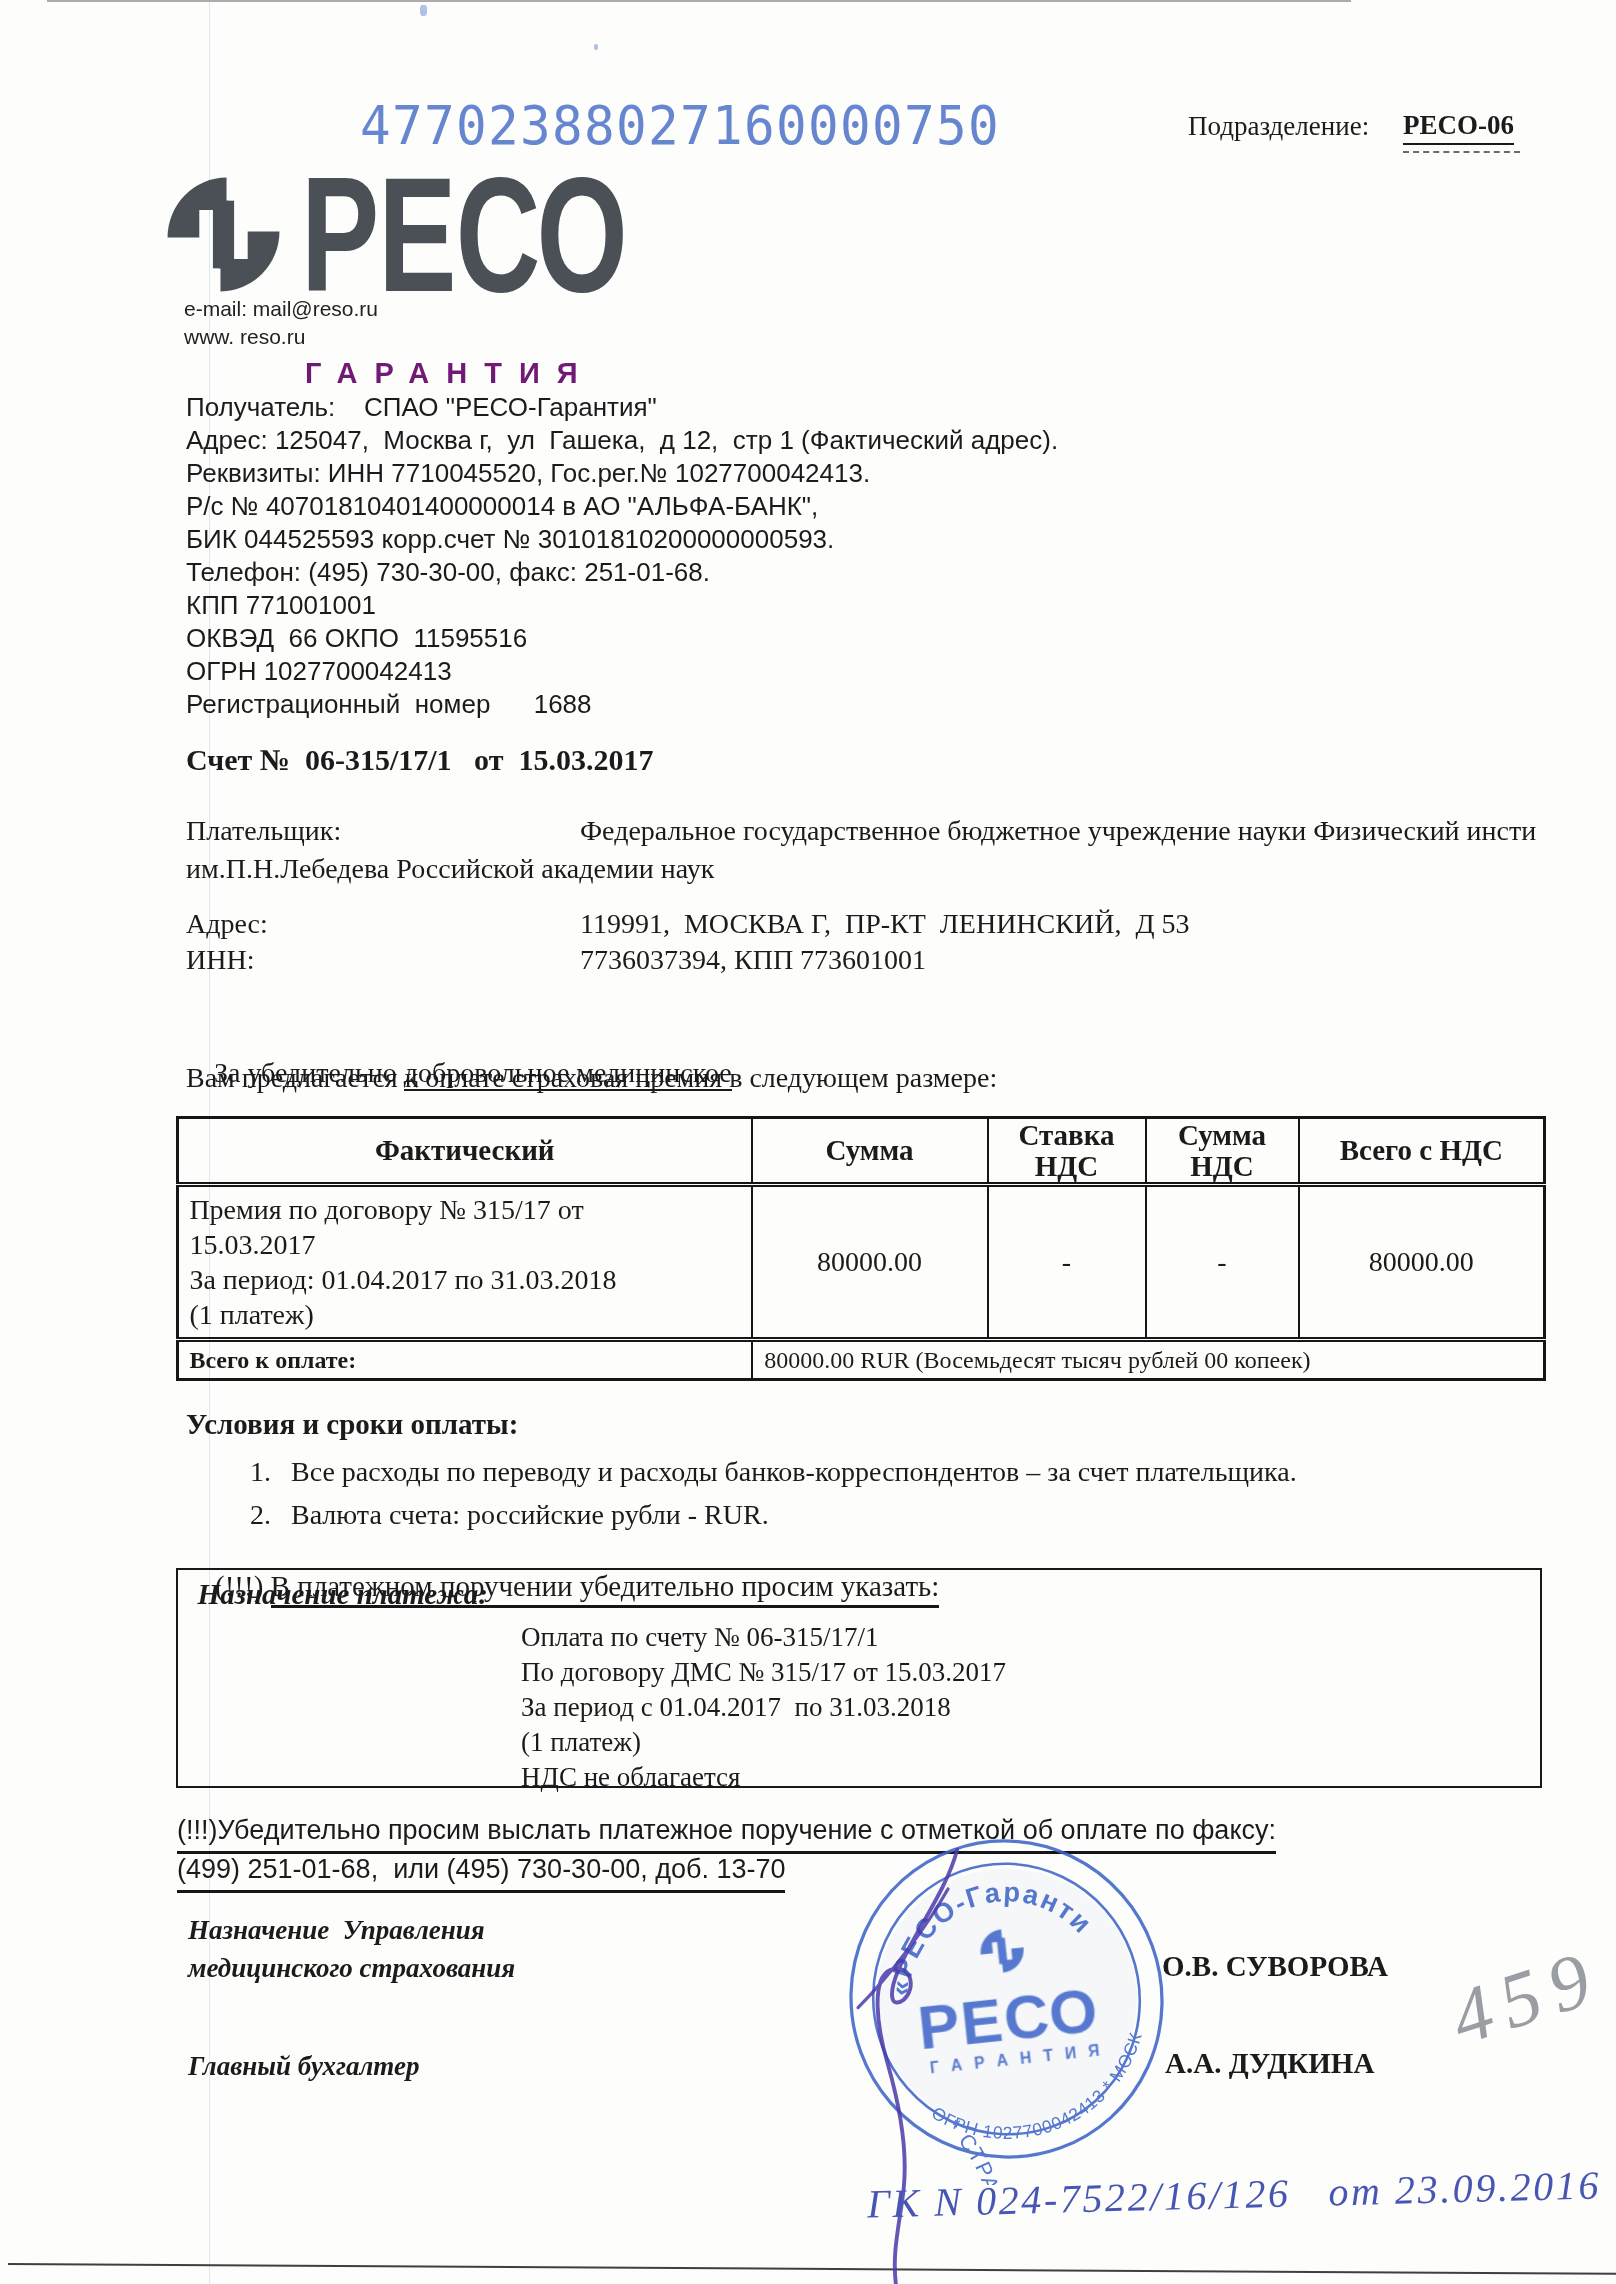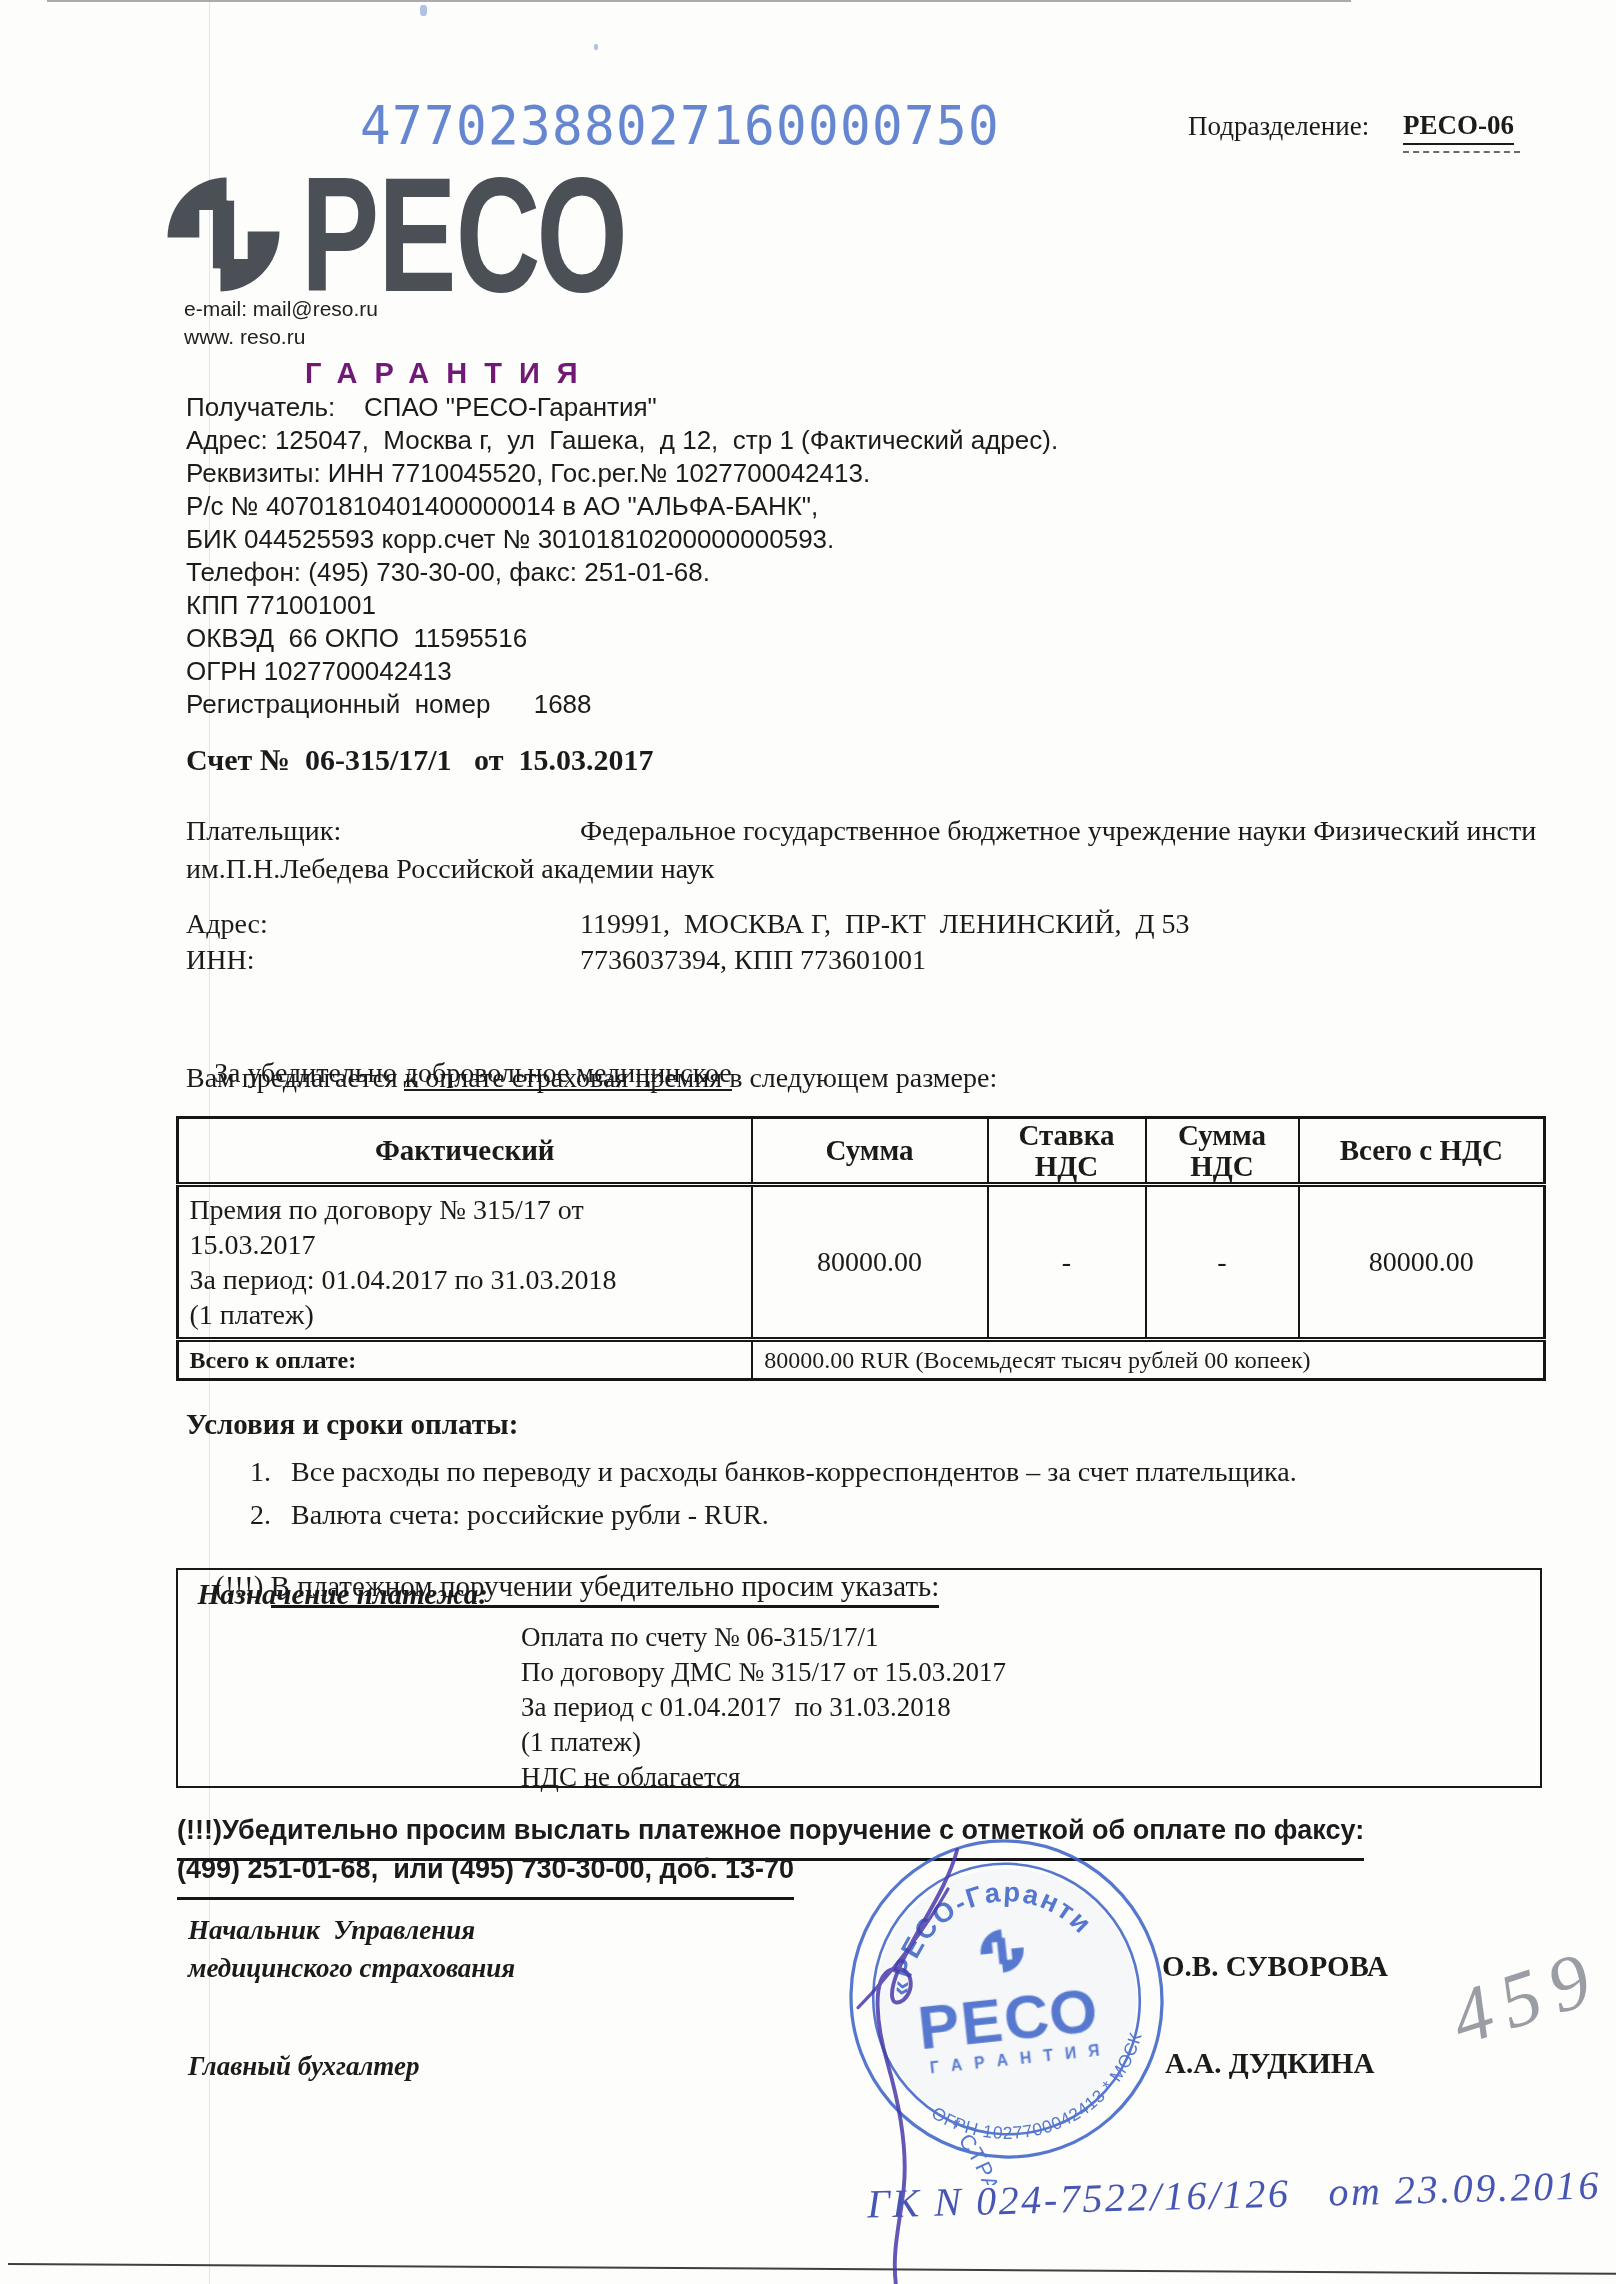--- a/index.html
+++ b/index.html
@@ -51,22 +51,22 @@
   .terms-title{font-size:29px;font-weight:bold;}
   .term-num{font-size:28px;}
   .term-text{font-size:28px;white-space:pre;}
   .note-line{font-size:29px;font-weight:normal;white-space:pre;}
   .note-underline{border-bottom:3.3px solid #161616;padding-bottom:2.6px;}
   
   .purpose-box{border:2.6px solid #181818;}
   .purpose-title{font-size:29px;font-weight:bold;font-style:italic;}
   .purpose-line{font-size:27px;line-height:35px;white-space:pre;}
   
-  .fax-line{font-family:"Liberation Sans",sans-serif;font-size:27px;font-weight:bold;white-space:pre;
-            border-bottom:3.9px solid #161616;padding-bottom:12px;display:inline-block;}
+  .fax-line{font-family:"Liberation Sans",sans-serif;font-size:27px;font-weight:normal;white-space:pre;
+            border-bottom:3.9px solid #161616;padding-bottom:5px;display:inline-block;}
   
   .role-line{font-size:27px;font-weight:bold;font-style:italic;white-space:pre;}
   .sig-name{font-size:29px;font-weight:bold;white-space:pre;}
   
   .pencil-number{font-size:78px;font-style:italic;color:#9a9da3;letter-spacing:11.7px;
                  transform:rotate(-18deg);font-weight:normal;}
   .hand-note{font-size:40px;font-style:italic;color:#4756b2;letter-spacing:2.6px;white-space:pre;
              transform:rotate(-1.5deg);}
   svg text{font-family:"Liberation Sans",sans-serif;}
 </style>
@@ -209,21 +209,21 @@
     </div>
   </div>
 
   <div class="abs" style="left:177px;top:1815px;">
     <span class="fax-line">(!!!)Убедительно просим выслать платежное поручение с отметкой об оплате по факсу:</span>
   </div>
   <div class="abs" style="left:177px;top:1854px;">
     <span class="fax-line">(499) 251-01-68,  или (495) 730-30-00, доб. 13-70</span>
   </div>
 
-  <div class="abs role-line" style="left:188px;top:1915px;">Начальник  Управления</div>
+  <div class="abs role-line" style="left:188px;top:1915px;">Назначение  Управления</div>
   <div class="abs role-line" style="left:188px;top:1953px;">медицинского страхования</div>
   <div class="abs sig-name" style="left:1162px;top:1950px;">О.В. СУВОРОВА</div>
   <div class="abs role-line" style="left:188px;top:2051px;">Главный бухгалтер</div>
   <div class="abs sig-name" style="left:1165px;top:2047px;">А.А. ДУДКИНА</div>
 
   <svg class="abs" style="left:824px;top:1813px;" width="365" height="372" viewBox="0 0 560 570">
     <defs>
       <path id="ring-path" d="M 125.1 439.9 A 219 219 0 1 1 125.0 439.7"></path>
       <path id="ring-bottom-path" d="M 104 408 A 215 215 0 0 0 456 408"></path>
       <path id="arc-path" d="M 139 234 A 150 150 0 0 1 421 234"></path>

